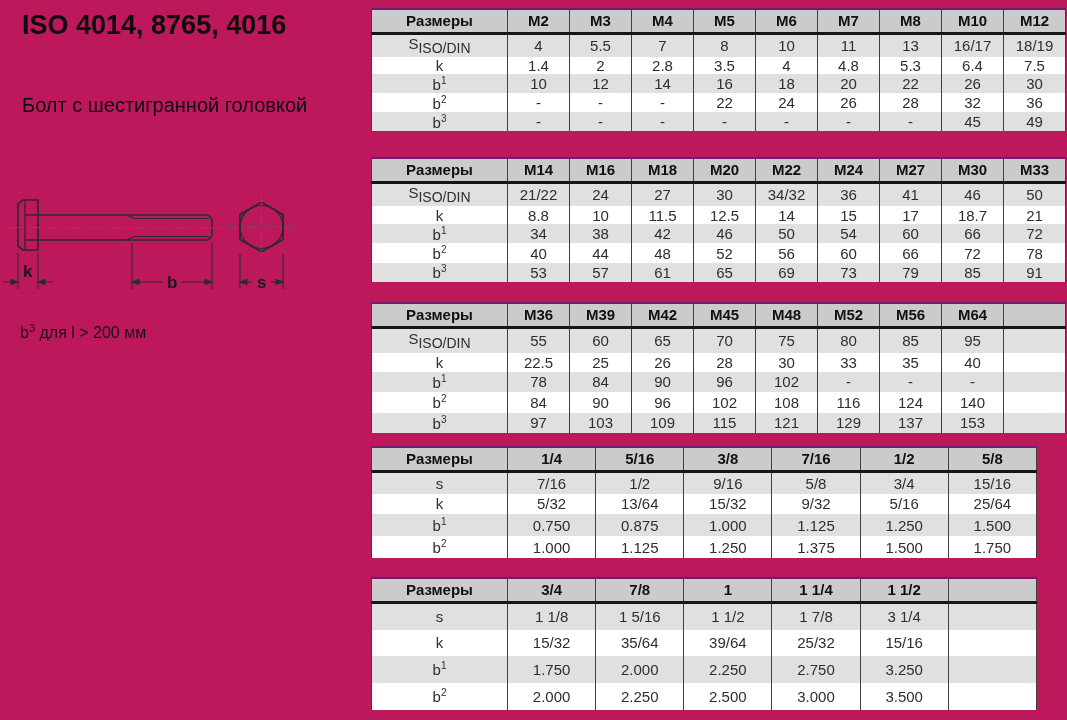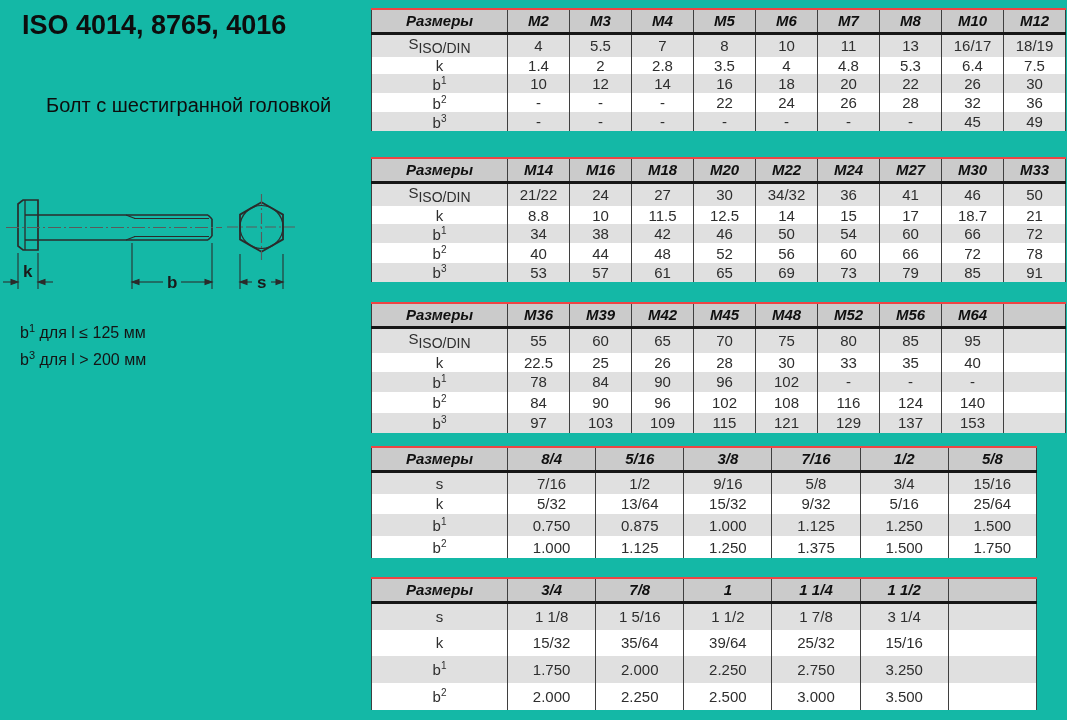--- a/index.html
+++ b/index.html
@@ -1,27 +1,27 @@
 <!DOCTYPE html>
 <html><head>
 <meta charset="utf-8">
 <style>
   * { box-sizing: border-box; }
   html,body { margin:0; padding:0; background:#fff; }
   .canvas {
-    position:relative; width:1067px; height:720px; background:#14b8a6;
+    position:relative; width:1067px; height:720px; background:#be185d;
     font-family:"Liberation Sans", sans-serif; overflow:hidden;
   }
   .title {
     position:absolute; left:22px; top:6px;
     font-size:27px; font-weight:700; line-height:38px; color:#0d0d0d;
   }
   .subtitle {
     position:absolute; left:22px; top:90px;
-    font-size:20px; font-weight:400; line-height:30px; color:#0d0d0d;margin-left:24px;
+    font-size:20px; font-weight:400; line-height:30px; color:#0d0d0d;
   }
   .drawing { position:absolute; left:0; top:185px; }
   .footnotes {
     position:absolute; left:20px; top:317px;
     font-size:16px; line-height:22px; color:#141414;
   }
   .footnotes sup { font-size:11px; }
   .tpos { position:absolute; }
   .pos-t0 { left:371px; top:8px;   width:695px; height:123px; }
   .pos-t1 { left:371px; top:157px; width:695px; height:125px; }
@@ -33,23 +33,23 @@
     border-collapse:collapse; table-layout:fixed;
     font-family:"Liberation Sans", sans-serif;
   }
   table.tbl th, table.tbl td {
     border-left:1px solid #3f3f3f; border-right:1px solid #3f3f3f;
     padding:0; text-align:center; vertical-align:middle;
     overflow:hidden; white-space:nowrap;
   }
   table.tbl thead th {
     background:#cbcbcb;
-    border-top:2px solid #ef4444;
+    border-top:2px solid #701a75;
     border-bottom:3px solid #161616;
-    font-size:15px; font-weight:700; color:#101010; height:24px;font-style:italic;
+    font-size:15px; font-weight:700; color:#101010; height:24px;
   }
   table.tbl tbody td { font-size:15px; color:#2e2e2e; background:#ffffff; }
   table.tbl tbody tr.g td { background:#e0e0e0; }
   table.tbl td.rl sub { font-size:14px; }
   table.tbl td.rl sup { font-size:10px; }
   svg text.dimlbl { font-family:"Liberation Sans", sans-serif; font-size:17px; font-weight:700; fill:#1a1a1a; }
 </style>
 </head>
 <body>
 
@@ -119,21 +119,20 @@
       <line x1="283" y1="69" x2="283" y2="104" fill="none"></line>
       <line x1="240" y1="97" x2="252" y2="97" fill="none"></line>
       <line x1="271" y1="97" x2="283" y2="97" fill="none"></line>
       <polygon points="240,97 247,94.6 247,99.4"></polygon>
       <polygon points="283,97 276,94.6 276,99.4"></polygon>
     </g>
     <text class="dimlbl" x="257" y="103">s</text>
   </svg>
 
   <div class="footnotes">
-    <div><span>b</span><sup>1</sup><span> для l ≤ 125 мм</span></div>
     <div><span>b</span><sup>3</sup><span> для l &gt; 200 мм</span></div>
   </div>
 
   <div class="tpos pos-t0">
       <table class="tbl">
         <colgroup>
           <col style="width: 136px;">
           <col>
           <col>
           <col>
@@ -413,21 +412,21 @@
           <col>
           <col>
           <col>
           <col>
           <col>
           <col>
         </colgroup>
         <thead>
           <tr>
             <th>Размеры</th>
-            <th>8/4</th>
+            <th>1/4</th>
             <th>5/16</th>
             <th>3/8</th>
             <th>7/16</th>
             <th>1/2</th>
             <th>5/8</th>
           </tr>
         </thead>
         <tbody>
           <tr class="g">
             <td class="rl"><span>s</span></td>

